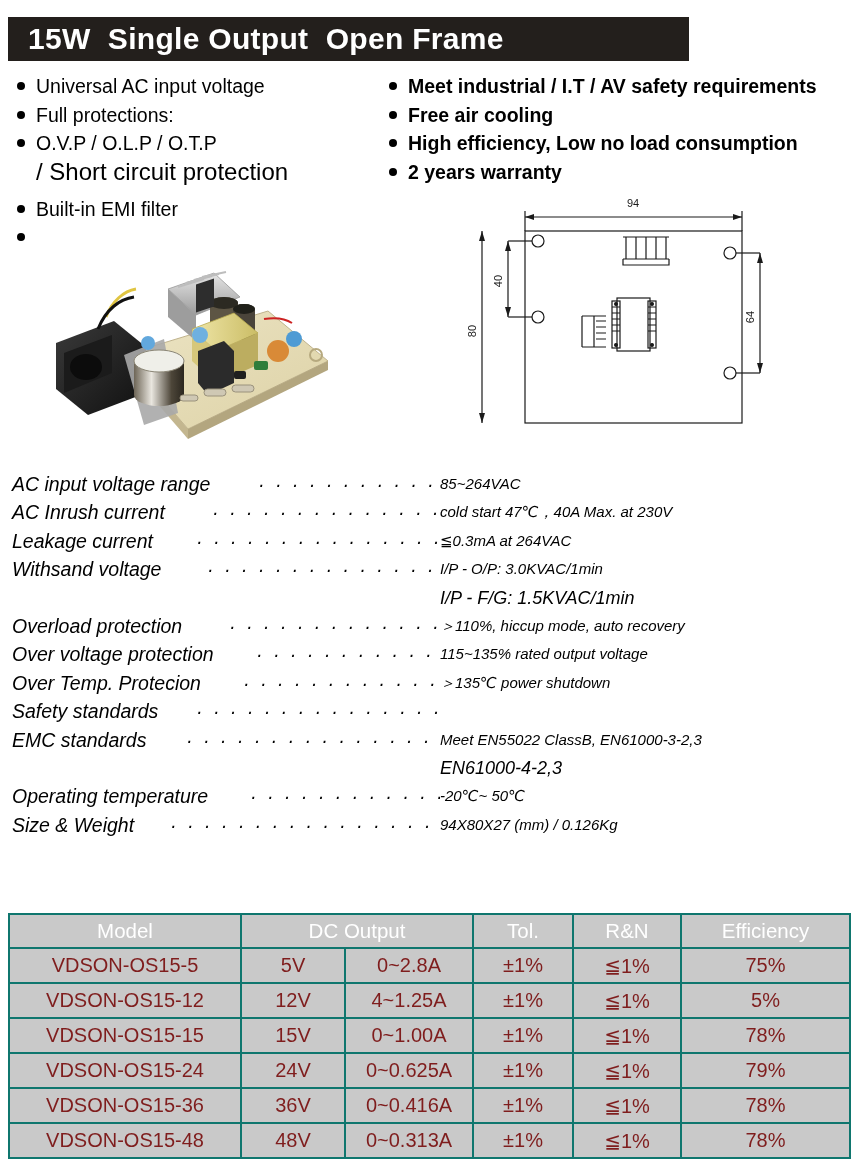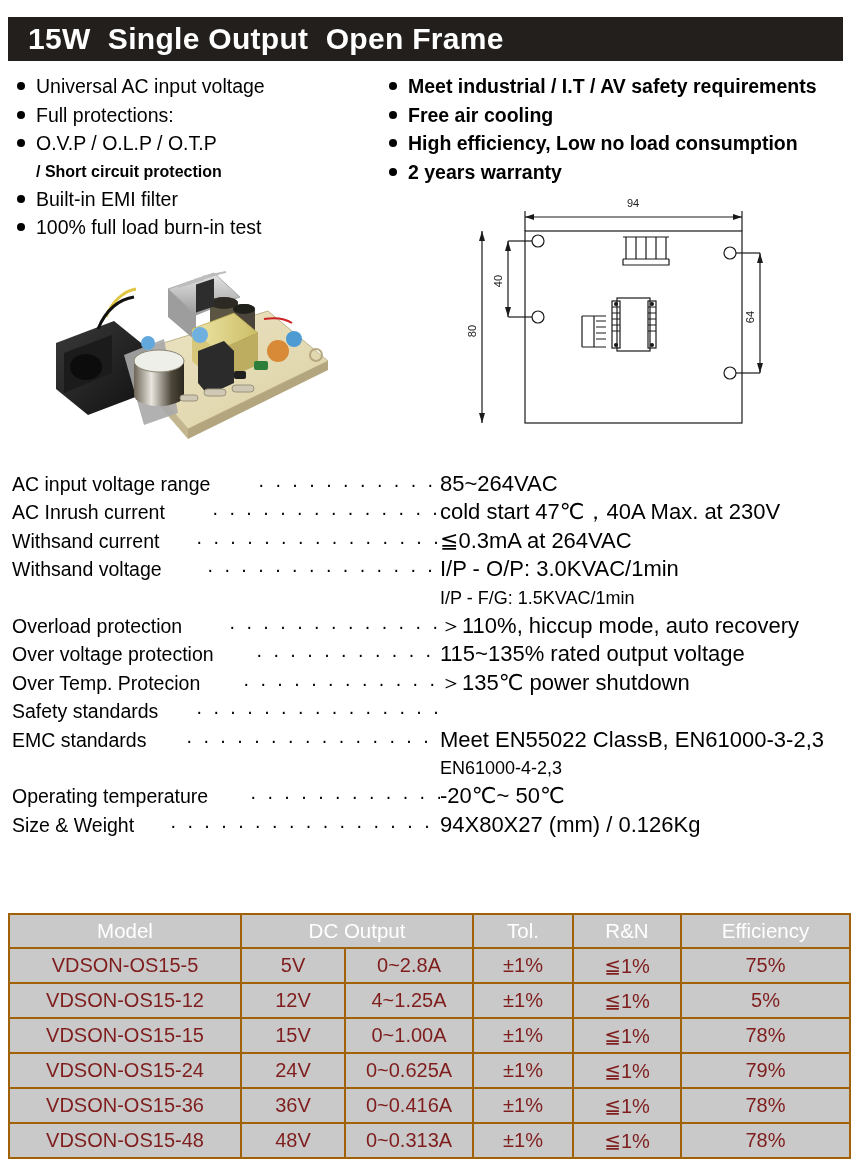--- a/index.html
+++ b/index.html
@@ -5,21 +5,21 @@
   html,body{margin:0;padding:0;background:#fff;}
   body{
     width:857px;height:1164px;position:relative;overflow:hidden;
     font-family:"Liberation Sans","DejaVu Sans",sans-serif;
     color:#000;
     -webkit-font-smoothing:antialiased;
   }
 
   
   .title-bar{
-    position:absolute;left:8px;top:17px;width:835px;height:44px;
+    position:absolute;left:8px;top:17px;width:681px;height:44px;
     background:#231f1c;display:flex;align-items:center;
   }
   .title-bar .title-text{
     color:#fff;font-size:30px;font-weight:bold;letter-spacing:.3px;
     padding-left:20px;white-space:pre;
   }
 
   
   .features{position:absolute;left:0;top:73px;width:857px;height:165px;}
   .feat-col{position:absolute;top:0;}
@@ -27,59 +27,58 @@
   .feat-col.right{left:386px;width:487px;font-weight:bold;}
   .feat-item{
     position:relative;padding-left:22px;
     font-size:19.5px;line-height:26px;margin-bottom:2.5px;white-space:nowrap;
   }
   .feat-item .bullet{
     position:absolute;left:3px;top:9px;width:8px;height:8px;
     background:#000;border-radius:50%;
   }
   .feat-sub{
-    font-size:16px;line-height:26px;padding-left:22px;margin-bottom:1px;
-    white-space:nowrap;
-    font-weight:bold;
+    font-size:24px;line-height:26px;padding-left:22px;margin-bottom:11px;
+    white-space:nowrap;
   }
 
   
   .photo{position:absolute;left:28px;top:243px;width:305px;height:205px;}
 
   
   .drawing{position:absolute;left:460px;top:195px;width:397px;height:250px;}
 
   
-  .specs{position:absolute;left:0;top:470px;width:735px;}
+  .specs{position:absolute;left:0;top:470px;width:735px;font-style:italic;}
   .spec-row{position:relative;height:28.4px;}
   .spec-label{
     position:absolute;left:12px;top:0;font-size:19.5px;line-height:28.4px;
     white-space:nowrap;
   }
   .spec-dots{
     position:absolute;top:0;height:28.4px;line-height:28.4px;
     font-size:19.5px;letter-spacing:2.5px;color:#000;overflow:hidden;
     white-space:nowrap;
   }
   .spec-value{
-    position:absolute;left:440px;top:0;font-size:22px;line-height:28.4px;
+    position:absolute;left:440px;top:0;font-size:15px;line-height:28.4px;
     white-space:nowrap;
   }
   .spec-cont{
     position:absolute;left:440px;top:0;font-size:18px;line-height:28.4px;
     white-space:nowrap;
   }
 
   
   .model-table{
     position:absolute;left:8px;top:913px;width:841px;
     border-collapse:collapse;table-layout:fixed;
   }
   .model-table td,.model-table th{
-    background:#c9c9c9;border:2px solid #a16207;
+    background:#c9c9c9;border:2px solid #0f766e;
     text-align:center;font-size:20px;height:33px;padding:0;
     font-weight:normal;
   }
   .model-table thead th{
     color:#ffffff;font-size:20.5px;height:32px;
   }
   .model-table tbody td{color:#7f1d1d;}
   .col-model{width:232px;}
   .col-volt{width:104px;}
   .col-curr{width:128px;}
@@ -94,21 +93,21 @@
   <span class="title-text">15W  Single Output  Open Frame</span>
 </div>
 
 <div class="features">
   <div class="feat-col left" id="feat-left">
       <div class="feat-item"><span class="bullet"></span><span>Universal AC input voltage</span></div>
       <div class="feat-item"><span class="bullet"></span><span>Full protections:</span></div>
       <div class="feat-item"><span class="bullet"></span><span>O.V.P / O.L.P / O.T.P</span></div>
       <div class="feat-sub">/ Short circuit protection</div>
       <div class="feat-item"><span class="bullet"></span><span>Built-in EMI filter</span></div>
-      <div class="feat-item"><span class="bullet"></span><span>100% full load burn-in test</span></div>
+      <div class="feat-item"><span class="bullet"></span></div>
     </div>
   <div class="feat-col right" id="feat-right">
       <div class="feat-item"><span class="bullet"></span><span>Meet industrial / I.T / AV safety requirements</span></div>
       <div class="feat-item"><span class="bullet"></span><span>Free air cooling</span></div>
       <div class="feat-item"><span class="bullet"></span><span>High efficiency, Low no load consumption</span></div>
       <div class="feat-item"><span class="bullet"></span><span>2 years warranty</span></div>
     </div>
 </div>
 
 <div class="photo">
@@ -269,21 +268,21 @@
       <div class="spec-label">AC input voltage range</div>
       <div class="spec-dots" style="left: 258px; width: 182px;">· · · · · · · · · · · · · · · ·</div>
       <div class="spec-value">85~264VAC</div>
     </div>
     <div class="spec-row">
       <div class="spec-label">AC Inrush current</div>
       <div class="spec-dots" style="left: 212px; width: 228px;">· · · · · · · · · · · · · · · · · · · ·</div>
       <div class="spec-value">cold start 47℃，40A  Max. at  230V</div>
     </div>
     <div class="spec-row">
-      <div class="spec-label">Withsand current</div>
+      <div class="spec-label">Leakage current</div>
       <div class="spec-dots" style="left: 196px; width: 244px;">· · · · · · · · · · · · · · · · · · · · ·</div>
       <div class="spec-value">≦0.3mA at 264VAC</div>
     </div>
     <div class="spec-row">
       <div class="spec-label">Withsand voltage</div>
       <div class="spec-dots" style="left: 207px; width: 233px;">· · · · · · · · · · · · · · · · · · · ·</div>
       <div class="spec-value">I/P - O/P: 3.0KVAC/1min</div>
     </div>
     <div class="spec-row">
       <div class="spec-cont">I/P - F/G: 1.5KVAC/1min</div>

